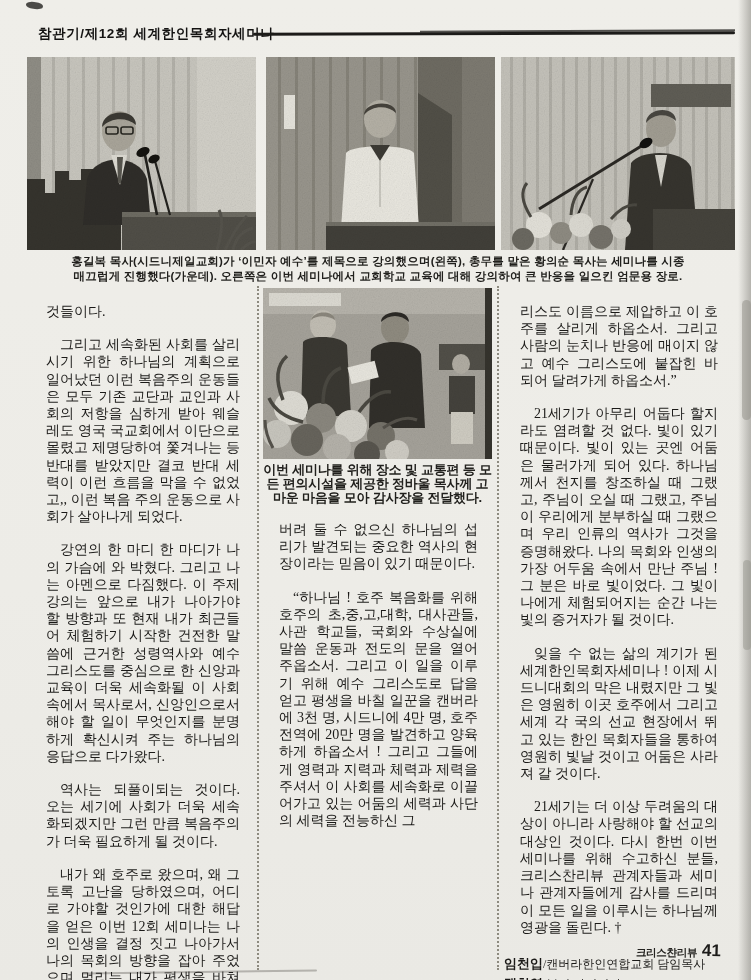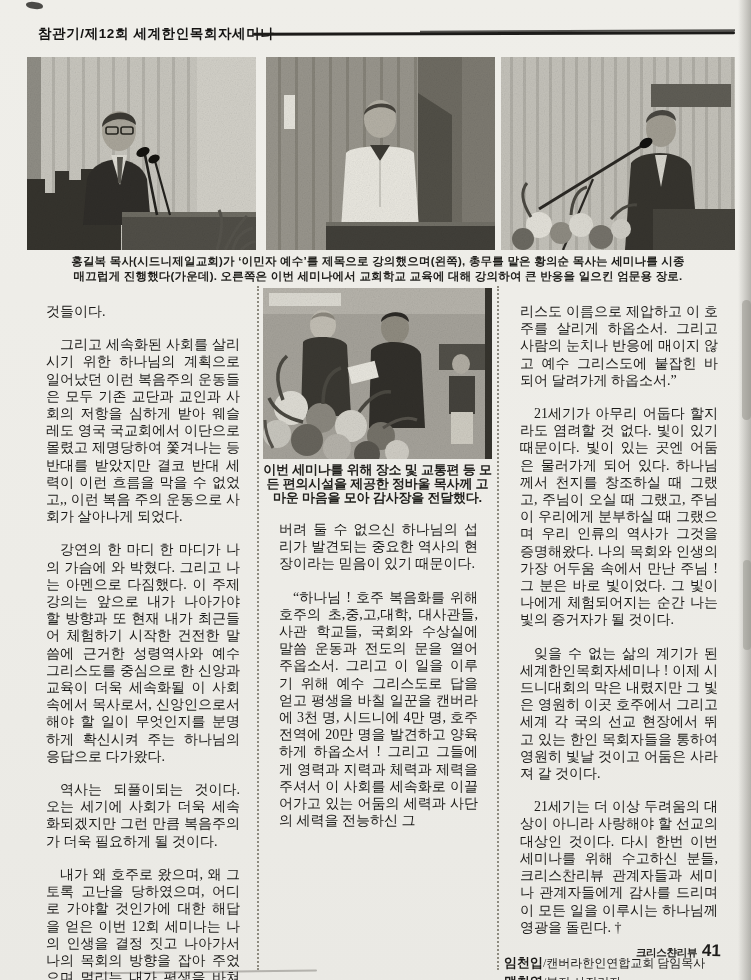--- a/index.html
+++ b/index.html
@@ -54,21 +54,21 @@
   #dotrule-r{left:497px;}
   
   #photo-mid{position:relative;width:229px;height:171px;background:#a6a39b;margin:1px 0 4px 0;}
   #photo-mid svg{display:block;width:100%;height:100%;}
   .mid-cap{
     width:229px;font-size:13px;line-height:14px;text-align:center;margin:0 0 4px 0;
     letter-spacing:-.2px;
   }
   
   .byline{margin-top:18px;font-size:12.5px;line-height:19px;text-align:left;}
-  .byline .nm{font-family:Liberation Mono, monospace;font-weight:bold;font-size:13px;}
+  .byline .nm{font-family:Liberation Sans, sans-serif;font-weight:bold;font-size:13px;}
   .byline .rl{font-size:12px;margin-top:6px;}
   
   .footer{
     position:absolute;right:30px;top:941px;
     display:flex;align-items:baseline;gap:5px;
   }
   .footer .mag{
     font-family:"Liberation Sans","DejaVu Sans",sans-serif;
     font-weight:bold;font-size:10.5px;letter-spacing:-.3px;color:#23221f;
   }

